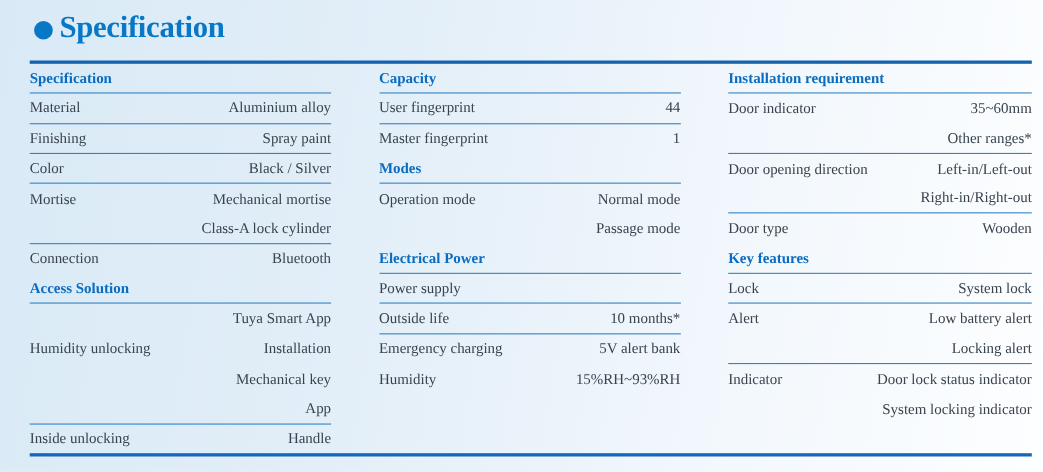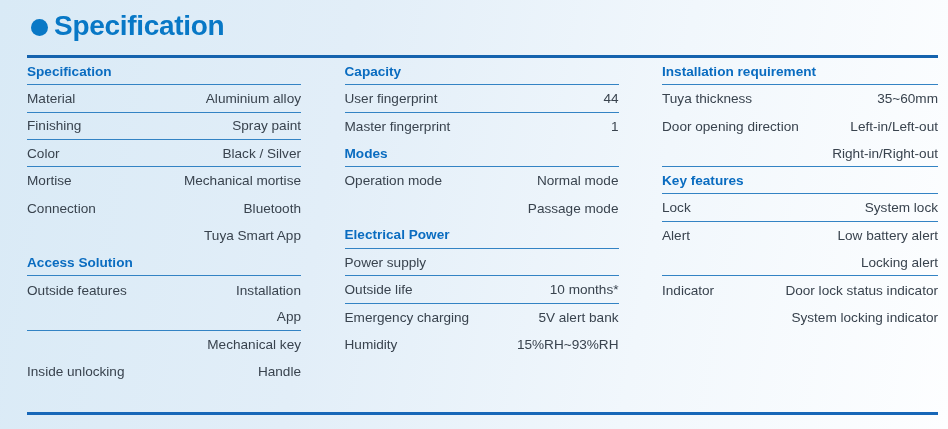--- a/index.html
+++ b/index.html
@@ -1,20 +1,20 @@
 <!DOCTYPE html>
 <html><head>
 <meta charset="utf-8">
 <style>
   html,body { margin:0; padding:0; }
   .page {
     position:relative;
     width:948px; height:429px;
     background: linear-gradient(100deg, #d9eaf6 0%, #e2eef8 35%, #f1f7fc 68%, #fdfeff 100%);
-    font-family:Liberation Sans, sans-serif;
+    font-family:Liberation Serif, serif;
     overflow:hidden;
   }
   .title {
     position:absolute; left:31px; top:10px;
     display:flex; align-items:center; gap:6px;
     color:#0878c6; font-weight:bold; font-size:28px; letter-spacing:-0.3px;
   }
   .bullet { width:17px; height:17px; border-radius:50%; background:#0878c6; flex:0 0 auto; margin-top:2px; }
   .rule-top    { position:absolute; left:27px; top:55px;  width:911px; height:2.6px; background:#1563ae; }
   .rule-bottom { position:absolute; left:27px; top:412px; width:911px; height:3px;   background:#1767b8; }
@@ -58,39 +58,42 @@
           <span class="val">Spray paint</span>
         </div>
       <div class="row bb">
           <span class="lbl">Color</span>
           <span class="val">Black / Silver</span>
         </div>
       <div class="row">
           <span class="lbl">Mortise</span>
           <span class="val">Mechanical mortise</span>
         </div>
+      <div class="row bb">
+          <span class="val">Class-A lock cylinder</span>
+        </div>
       <div class="row">
           <span class="lbl">Connection</span>
           <span class="val">Bluetooth</span>
-        </div>
-      <div class="row">
-          <span class="val">Tuya Smart App</span>
         </div>
       <div class="row bb hdr">
           <span class="lbl">Access Solution</span>
         </div>
       <div class="row">
-          <span class="lbl">Outside features</span>
+          <span class="val">Tuya Smart App</span>
+        </div>
+      <div class="row">
+          <span class="lbl">Humidity unlocking</span>
           <span class="val">Installation</span>
+        </div>
+      <div class="row">
+          <span class="val">Mechanical key</span>
         </div>
       <div class="row bb">
           <span class="val">App</span>
-        </div>
-      <div class="row">
-          <span class="val">Mechanical key</span>
         </div>
       <div class="row">
           <span class="lbl">Inside unlocking</span>
           <span class="val">Handle</span>
         </div>
     </div>
 
     <div class="col">
       <div class="row bb hdr">
           <span class="lbl">Capacity</span>
@@ -131,29 +134,36 @@
           <span class="lbl">Humidity</span>
           <span class="val">15%RH~93%RH</span>
         </div>
     </div>
 
     <div class="col c3">
       <div class="row bb hdr">
           <span class="lbl">Installation requirement</span>
         </div>
       <div class="row">
-          <span class="lbl">Tuya thickness</span>
+          <span class="lbl">Door indicator</span>
           <span class="val">35~60mm</span>
+        </div>
+      <div class="row bb">
+          <span class="val">Other ranges*</span>
         </div>
       <div class="row">
           <span class="lbl">Door opening direction</span>
           <span class="val">Left-in/Left-out</span>
         </div>
       <div class="row bb">
           <span class="val">Right-in/Right-out</span>
+        </div>
+      <div class="row">
+          <span class="lbl">Door type</span>
+          <span class="val">Wooden</span>
         </div>
       <div class="row bb hdr">
           <span class="lbl">Key features</span>
         </div>
       <div class="row bb">
           <span class="lbl">Lock</span>
           <span class="val">System lock</span>
         </div>
       <div class="row">
           <span class="lbl">Alert</span>

